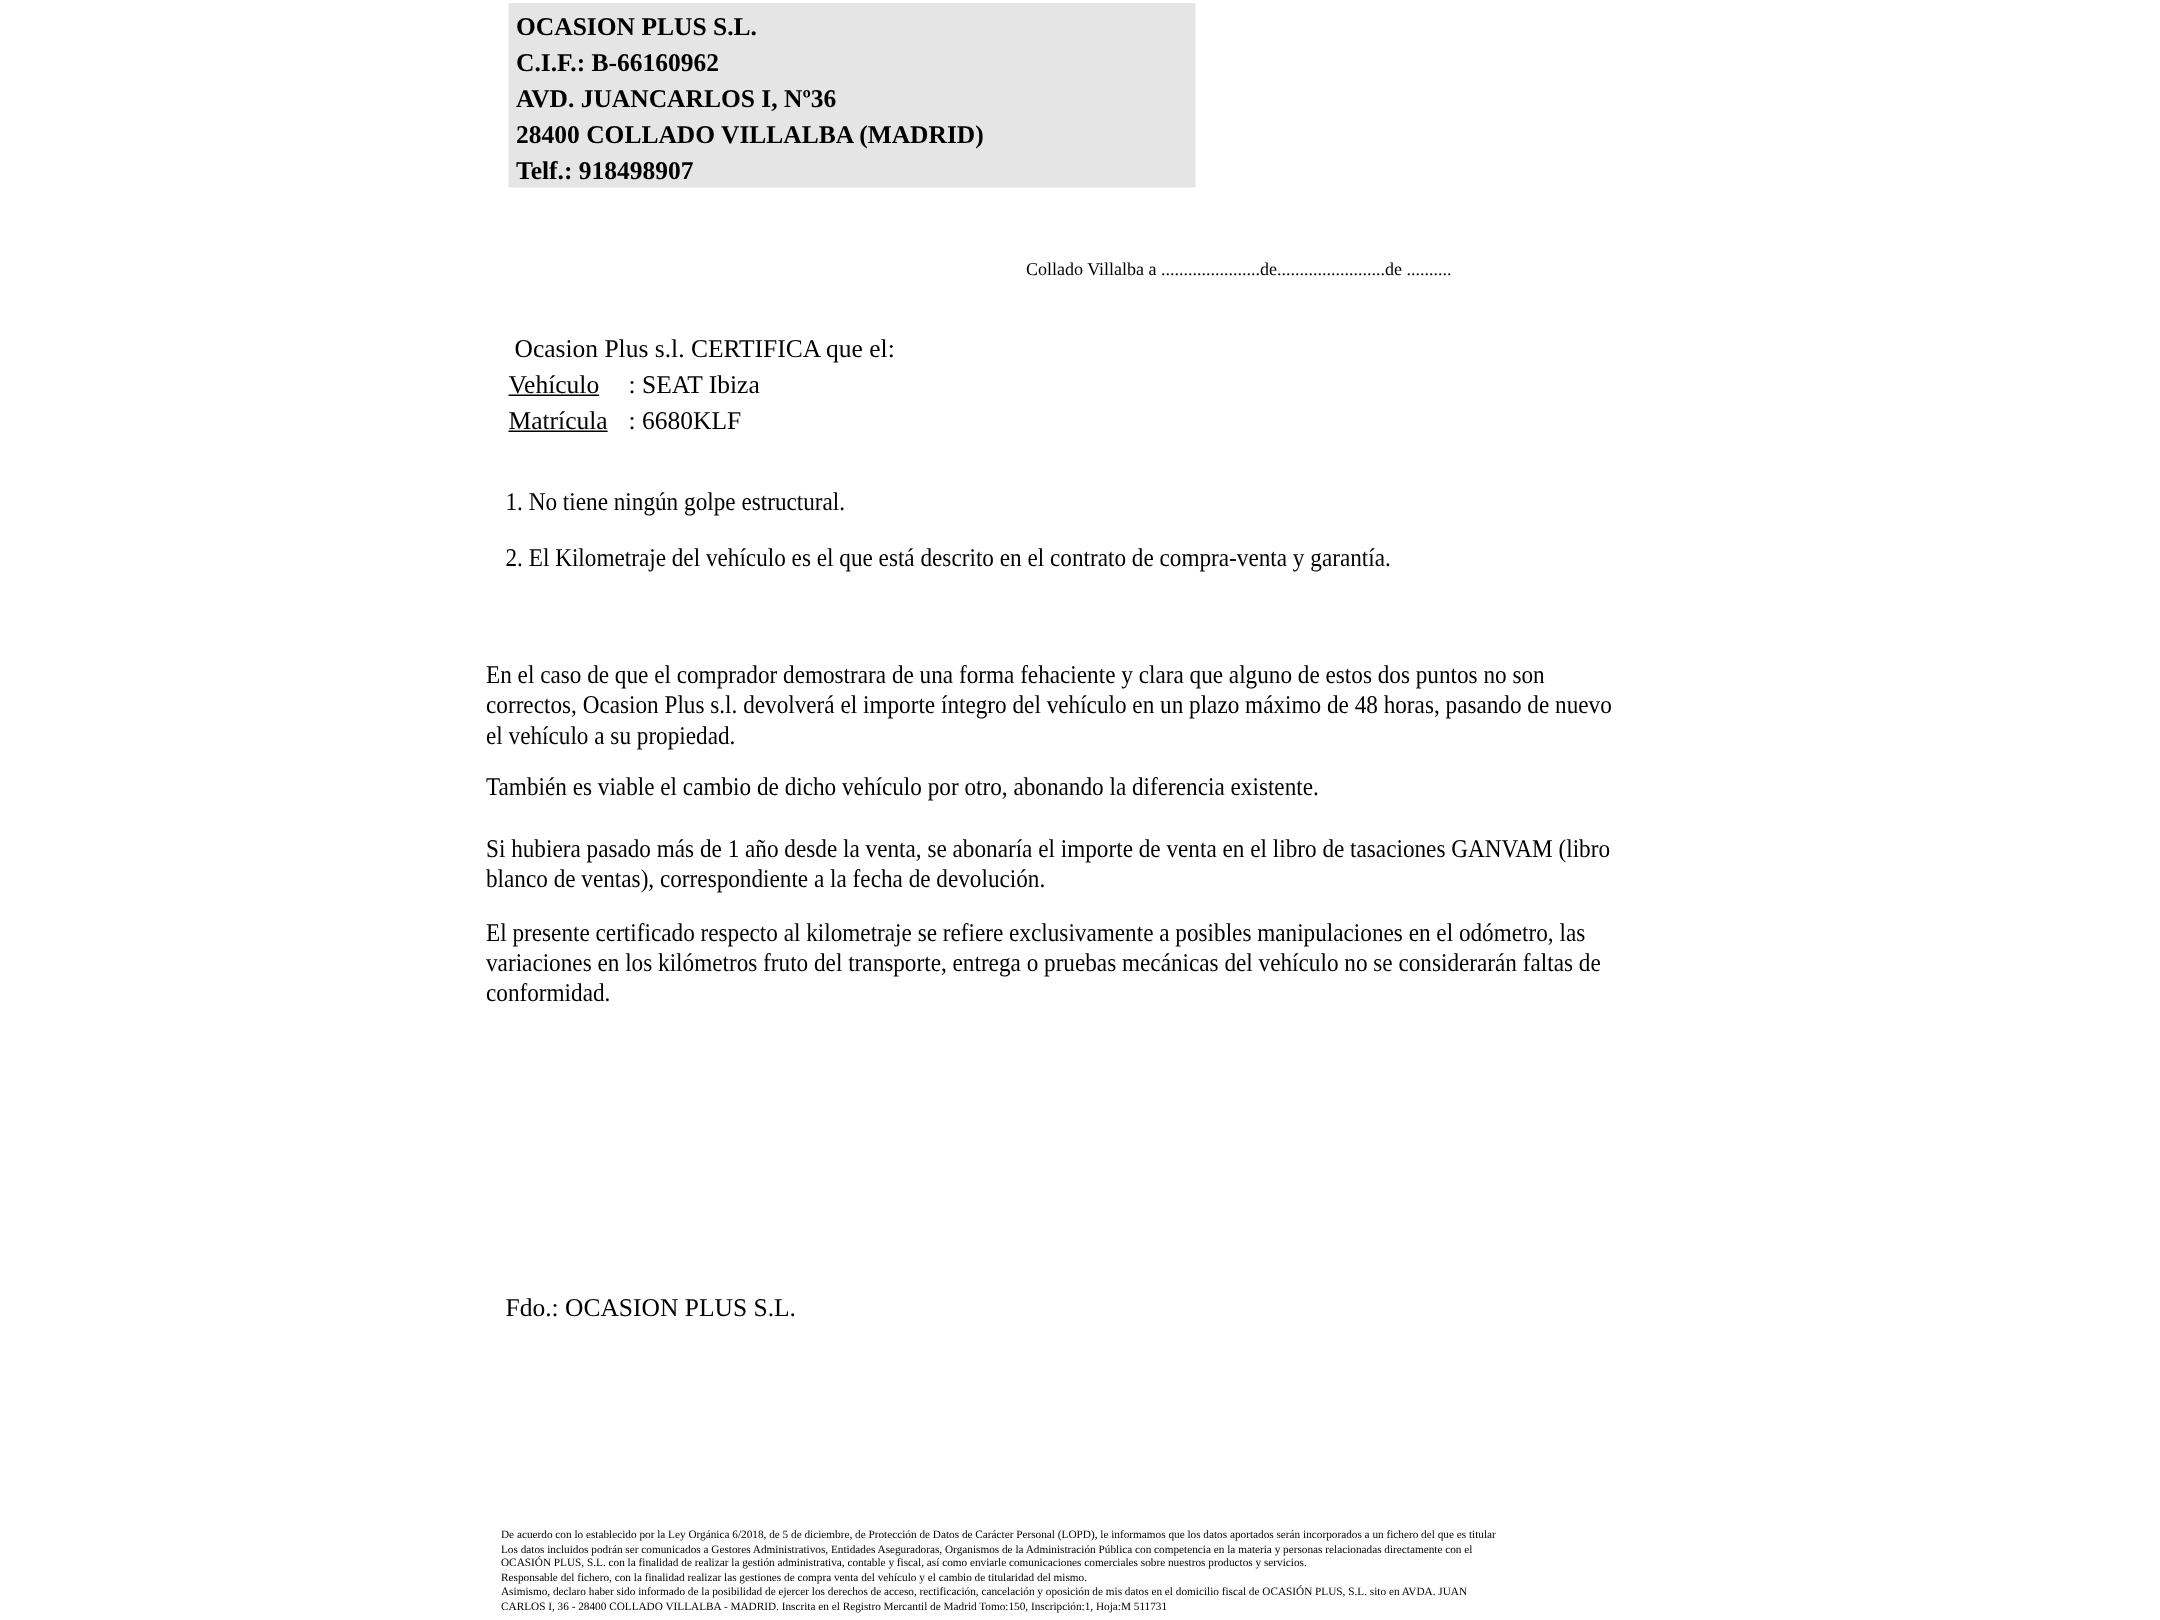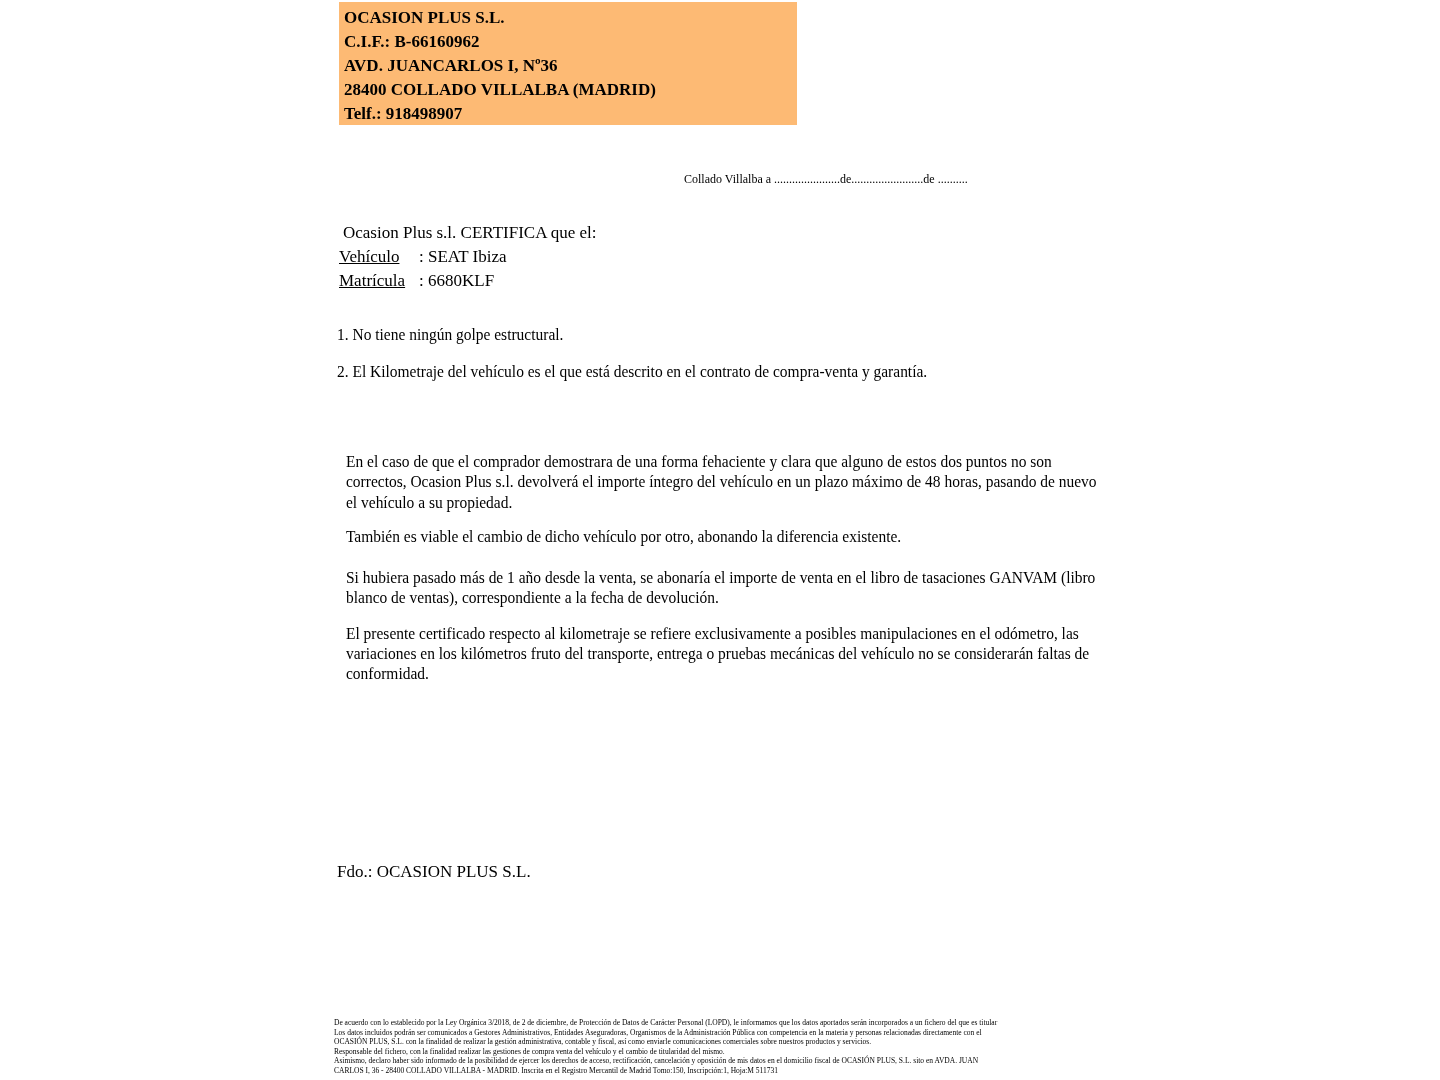--- a/index.html
+++ b/index.html
@@ -17,21 +17,21 @@
     overflow: hidden;
   }
 
   
   .header-box {
     position: absolute;
     left: 339px;
     top: 2px;
     width: 458px;
     height: 123px;
-    background: #fdba74;
+    background: #e5e5e5;
     box-sizing: border-box;
     padding: 4px 0 0 5px;
   }
   .header-line {
     font-size: 17px;
     font-weight: bold;
     line-height: 24px;
     white-space: nowrap;
   }
 
@@ -80,24 +80,23 @@
     line-height: 20px;
     white-space: nowrap;
     transform: scaleX(0.91);
     transform-origin: 0 0;
   }
   .point + .point { margin-top: 17px; }
 
   
   .paragraphs {
     position: absolute;
-    left: 346px;
+    left: 324px;
     top: 440px;
     width: 836px;
-    margin-top: 12px;
   }
   .paragraphs p {
     margin: 0;
     font-size: 17px;
     line-height: 20.3px;
     transform: scaleX(0.91);
     transform-origin: 0 0;
   }
   .paragraphs p:nth-of-type(1) { margin-bottom: 14px; }
   .paragraphs p:nth-of-type(2) { margin-bottom: 21px; }
@@ -155,21 +154,21 @@
   <div class="paragraphs">
     <p>En el caso de que el comprador demostrara de una forma fehaciente y clara que alguno de estos dos puntos no son correctos, Ocasion Plus s.l. devolverá el importe íntegro del vehículo en un plazo máximo de 48 horas, pasando de nuevo el vehículo a su propiedad.</p>
     <p>También es viable el cambio de dicho vehículo por otro, abonando la diferencia existente.</p>
     <p>Si hubiera pasado más de 1 año desde la venta, se abonaría el importe de venta en el libro de tasaciones GANVAM (libro blanco de ventas), correspondiente a la fecha de devolución.</p>
     <p>El presente certificado respecto al kilometraje se refiere exclusivamente a posibles manipulaciones en el odómetro, las variaciones en los kilómetros fruto del transporte, entrega o pruebas mecánicas del vehículo no se considerarán faltas de conformidad.</p>
   </div>
 
   <div class="signature">Fdo.: OCASION PLUS S.L.</div>
 
   <div class="legal">
-    <div class="legal-line">De acuerdo con lo establecido por la Ley Orgánica 3/2018, de 2 de diciembre, de Protección de Datos de Carácter Personal (LOPD), le informamos que los datos aportados serán incorporados a un fichero del que es titular</div>
+    <div class="legal-line">De acuerdo con lo establecido por la Ley Orgánica 6/2018, de 5 de diciembre, de Protección de Datos de Carácter Personal (LOPD), le informamos que los datos aportados serán incorporados a un fichero del que es titular</div>
     <div class="legal-line">Los datos incluidos podrán ser comunicados a Gestores Administrativos, Entidades Aseguradoras, Organismos de la Administración Pública con competencia en la materia y personas relacionadas directamente con el</div>
     <div class="legal-line">OCASIÓN PLUS, S.L. con la finalidad de realizar la gestión administrativa, contable y fiscal, así como enviarle comunicaciones comerciales sobre nuestros productos y servicios.</div>
     <div class="legal-line">Responsable del fichero, con la finalidad realizar las gestiones de compra venta del vehículo y el cambio de titularidad del mismo.</div>
     <div class="legal-line">Asimismo, declaro haber sido informado de la posibilidad de ejercer los derechos de acceso, rectificación, cancelación y oposición de mis datos en el domicilio fiscal de OCASIÓN PLUS, S.L. sito en AVDA. JUAN</div>
     <div class="legal-line">CARLOS I, 36 - 28400 COLLADO VILLALBA - MADRID. Inscrita en el Registro Mercantil de Madrid Tomo:150, Inscripción:1, Hoja:M 511731</div>
   </div>
 
 </div>
 
 </body></html>

